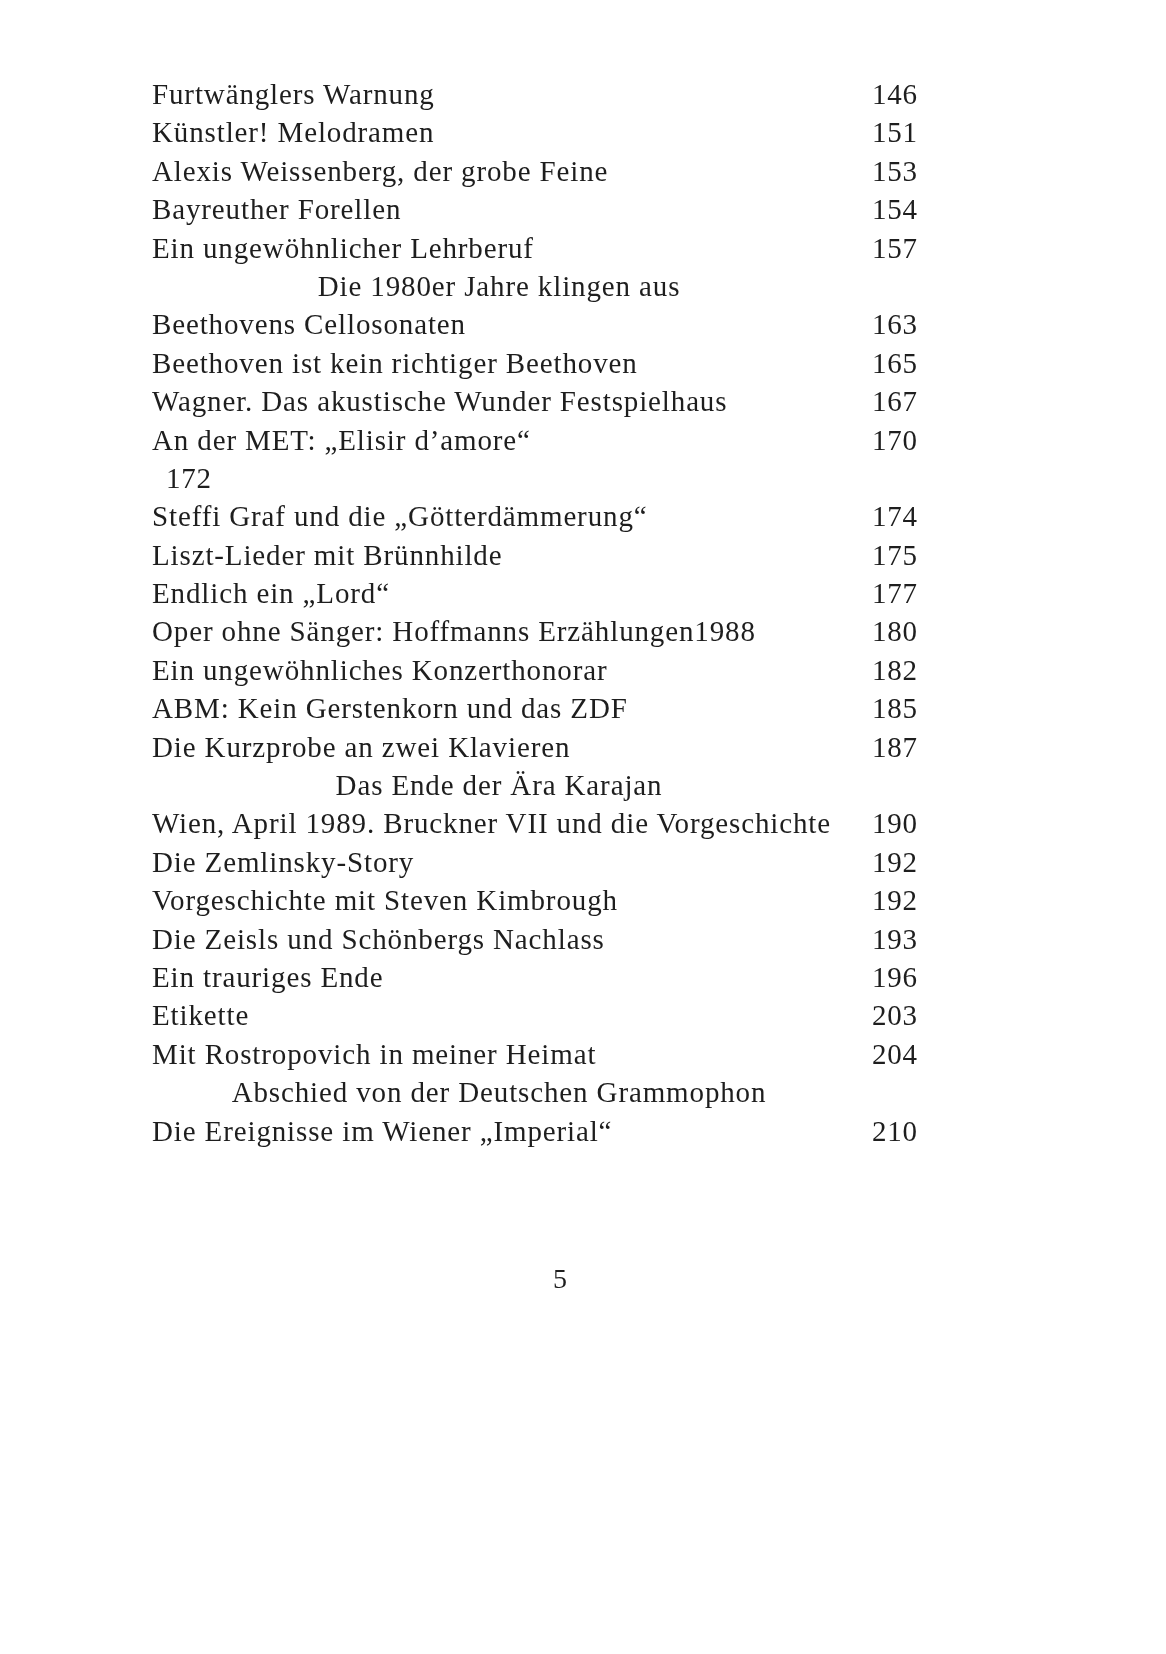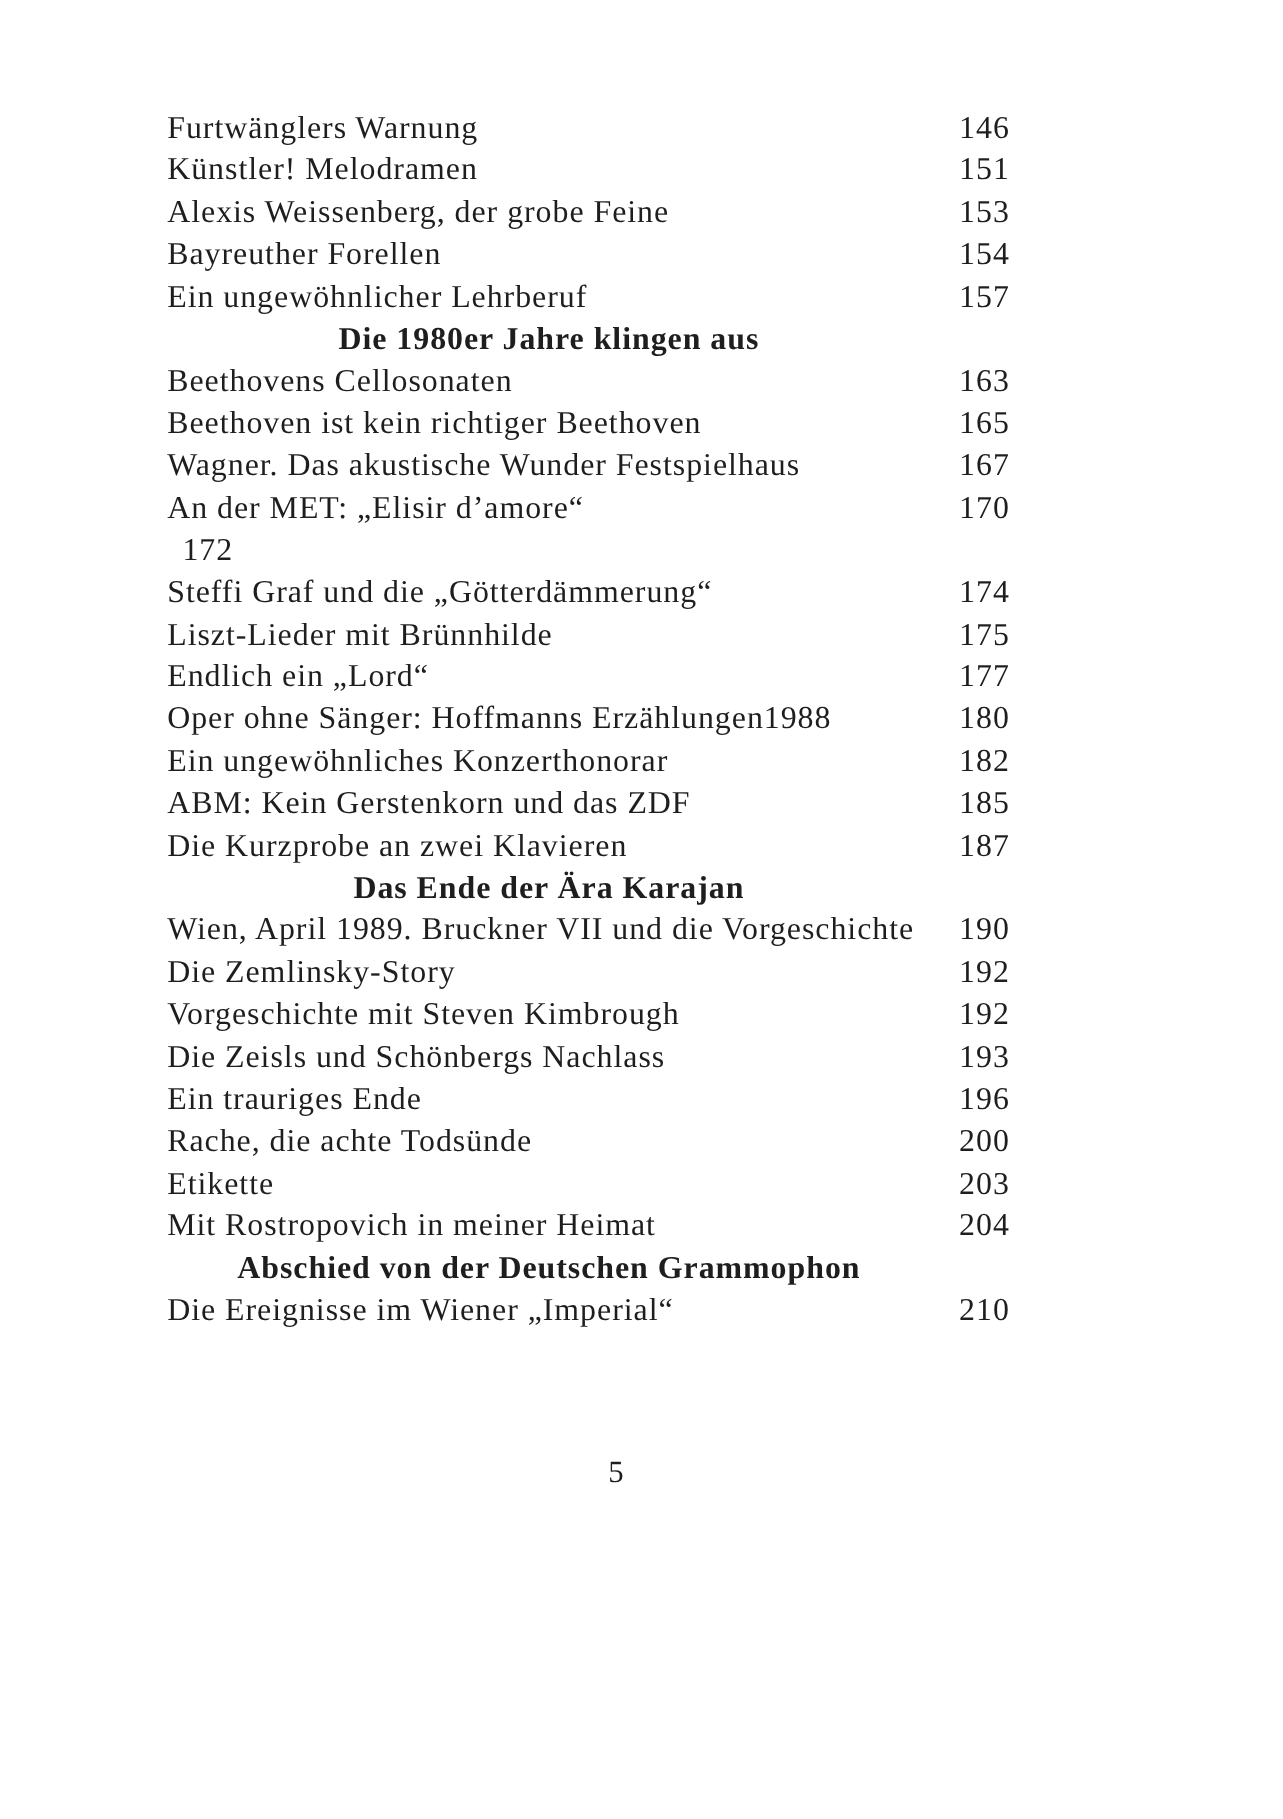--- a/index.html
+++ b/index.html
@@ -12,21 +12,21 @@
     background: #ffffff;
     color: #1e1e1e;
     font-family: "Liberation Serif", "DejaVu Serif", serif;
     overflow: hidden;
   }
   .page {
     position: relative;
     width: 1166px;
     height: 1654px;
     box-sizing: border-box;
-    padding: 97px 248px 0 152px; 
+    padding: 75px 248px 0 152px; 
   }
   .toc {
     width: 100%;
   }
   .toc-row {
     display: flex;
     justify-content: space-between;
     align-items: baseline;
     height: 38.4px;
     line-height: 38.4px;
@@ -38,21 +38,21 @@
     text-align: left;
   }
   .toc-row .pagenum {
     text-align: right;
     min-width: 60px;
   }
   .toc-heading {
     height: 38.4px;
     line-height: 38.4px;
     font-size: 29px;
-    font-weight: bold;
+    font-weight: normal;
     letter-spacing: 0.03em;
     text-align: center;
     transform: translateX(-36px); 
     white-space: nowrap;
   }
   .footer-pagenum {
     margin-top: 110px;
     text-align: center;
     transform: translateX(25px);
     font-size: 28px;
@@ -173,24 +173,20 @@
   <div class="toc-row">
     <span class="title">Die Zeisls und Schönbergs Nachlass</span>
     <span class="pagenum">193</span>
   </div>
 
   <div class="toc-row">
     <span class="title">Ein trauriges Ende</span>
     <span class="pagenum">196</span>
   </div>
 
-  <div class="toc-row">
-    <span class="title">Rache, die achte Todsünde</span>
-    <span class="pagenum">200</span>
-  </div>
 
   <div class="toc-row">
     <span class="title">Etikette</span>
     <span class="pagenum">203</span>
   </div>
 
   <div class="toc-row">
     <span class="title">Mit Rostropovich in meiner Heimat</span>
     <span class="pagenum">204</span>
   </div>

